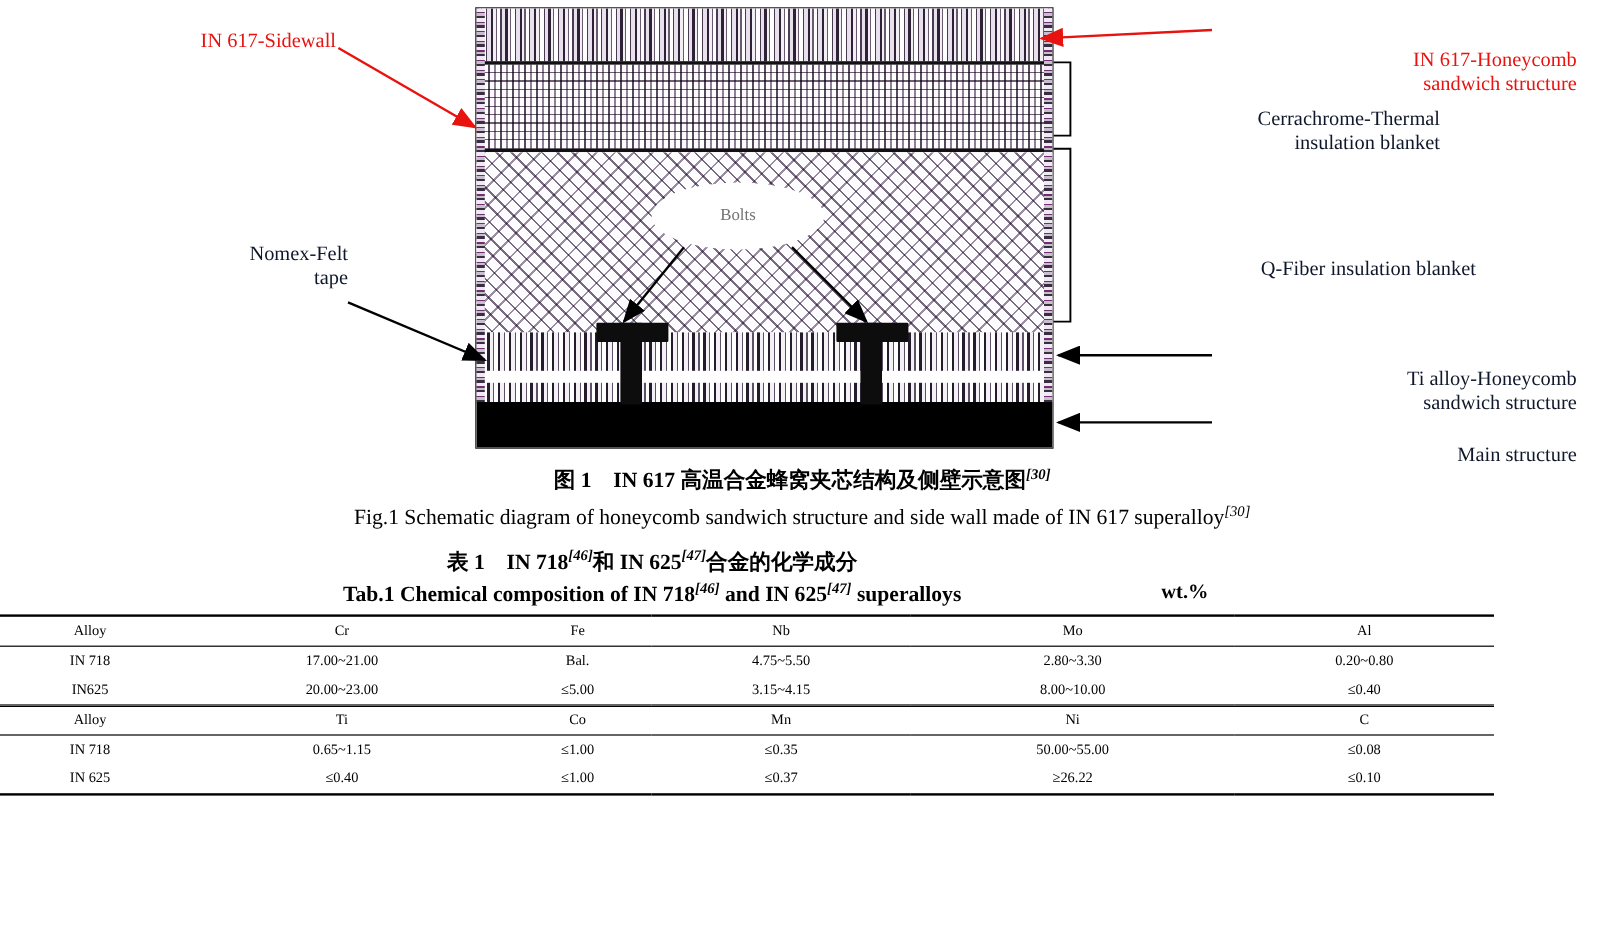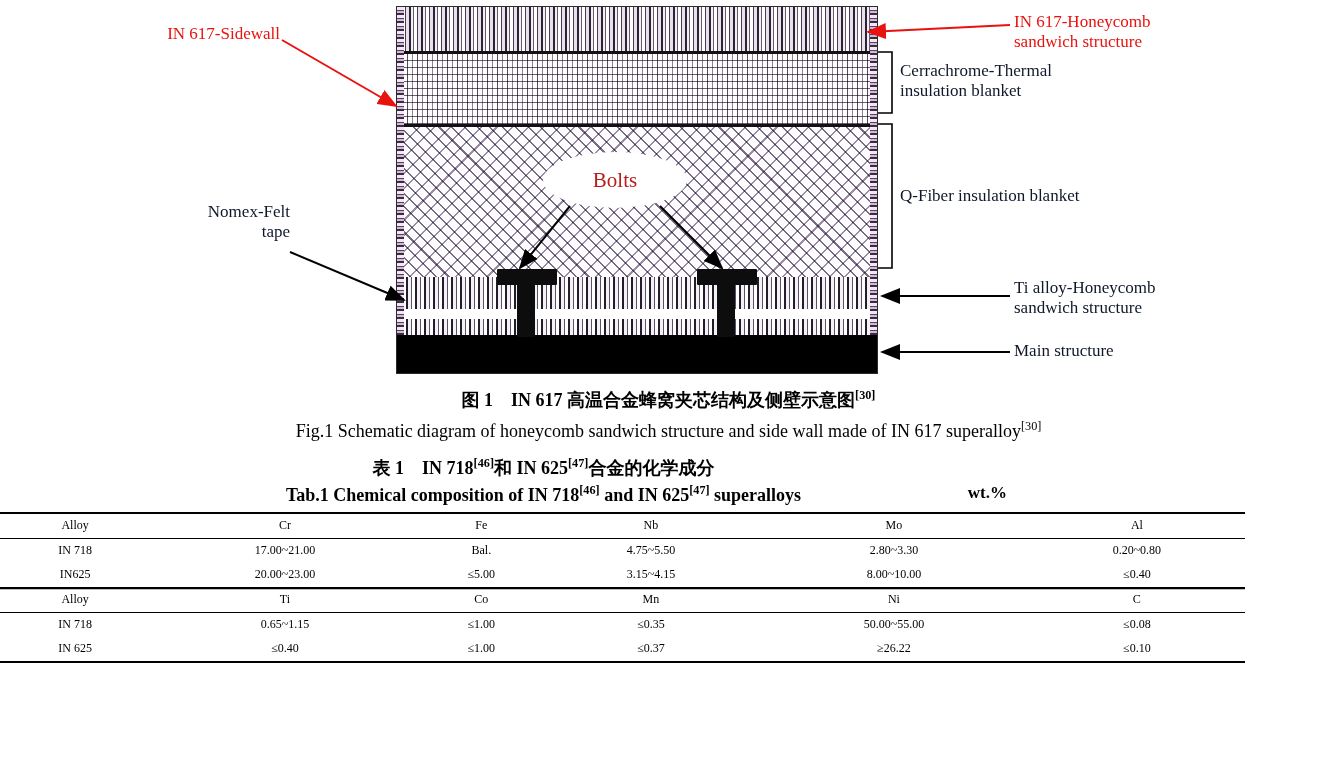--- a/index.html
+++ b/index.html
@@ -121,35 +121,35 @@
   }
 
   .bolts-label {
     position: absolute;
     background: #ffffff;
     border-radius: 50%;
     display: flex;
     align-items: center;
     justify-content: center;
     font-family: "Liberation Serif", serif;
-    font-size: 21px;
-    color: #b91c1c;
+    font-size: 14px;
+    color: #737373;
   }
 
   
   .anno {
     position: absolute;
     font-family: "Liberation Serif", serif;
     font-size: 17px;
     line-height: 1.18;
     color: #0f172a;
     white-space: pre-line;
   }
   .anno.red { color: #e8120e; }
-  .anno.right { text-align: left; }
+  .anno.right { text-align: right; margin-top: 28px; }
   .anno.lefttxt { text-align: right; }
 
   svg.overlay {
     position: absolute;
     left: 0; top: 0;
     width: 1337px;
     height: 390px;
     pointer-events: none;
   }
 
@@ -162,21 +162,21 @@
   }
   #cap-cn {
     top: 388px;
     font-size: 18px;
     font-weight: bold;
   }
   #cap-en {
     top: 419px;
     font-size: 18px;
   }
-  sup { font-size: 0.68em; vertical-align: super; }
+  sup { font-size: 0.68em; vertical-align: super; font-style: italic; }
 
   
   #table-block {
     position: absolute;
     top: 456px;
     left: 0;
     width: 1087px;
   }
   #tab-title-cn {
     text-align: center;

